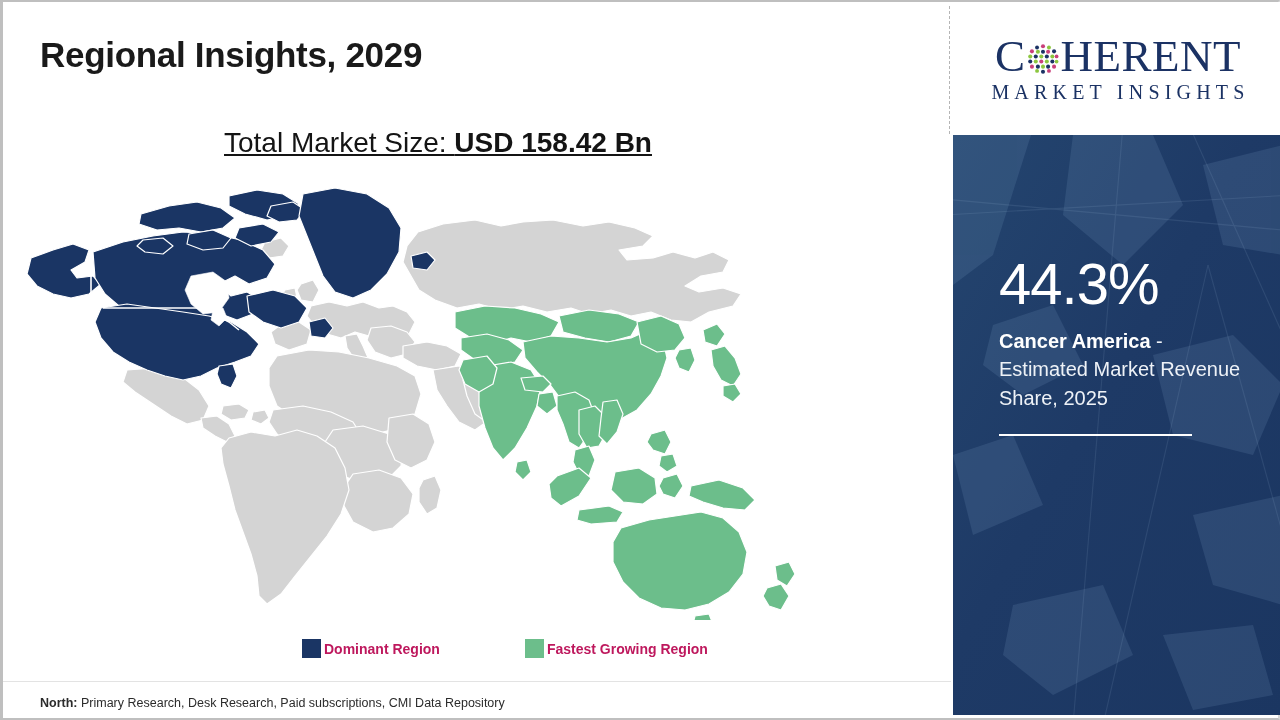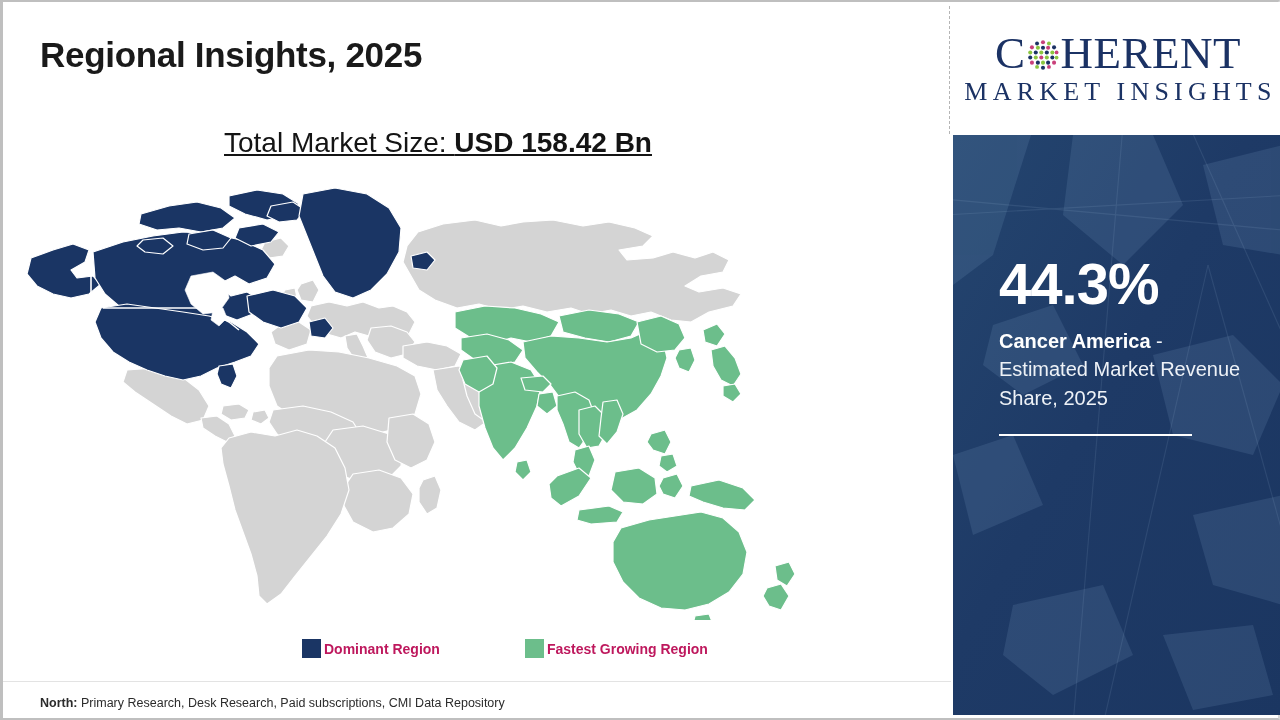--- a/index.html
+++ b/index.html
@@ -92,41 +92,41 @@
     font-family:"Liberation Serif", serif;
     font-size:45px; color:#1b3264; line-height:1;
     font-weight:normal; letter-spacing:0.5px;
   }
   .globe {
     width:34px; height:34px; margin:0 1px 0 0;
     position:relative; top:2px;
   }
   .logo-sub {
     font-family:"Liberation Serif", serif;
-    font-size:26px; color:#1b3264;
+    font-size:20px; color:#1b3264;
     letter-spacing:5.2px; margin-top:1px; padding-left:5px;
   }
 
   
   .stat-panel {
     position:absolute; left:950px; top:133px;
     width:330px; height:580px;
     background:#1e3a66;
     overflow:hidden;
   }
   .panel-texture {
     position:absolute; left:0; top:0; width:100%; height:100%;
     opacity:1;
   }
   .panel-content {
     position:absolute; left:46px; top:120px;
     width:246px;
   }
   .stat-pct {
-    font-size:58px; font-weight:bold; color:#ffffff;
+    font-size:58px; font-weight:normal; color:#ffffff;
     line-height:1; letter-spacing:-1px;
   }
   .stat-desc {
     margin-top:14px;
     font-size:20px; color:#eef2f7; line-height:1.42;
   }
   .stat-desc b { font-weight:bold; color:#ffffff; }
   .stat-rule {
     margin-top:22px; width:193px; height:2px; background:#ffffff;
   }
@@ -136,21 +136,21 @@
     word-break:break-all; width:238px;
   }
 </style>
 </head>
 <body>
 
 <div id="infographic">
 
   <div class="left-pane">
 
-    <div class="page-title">Regional Insights, 2025</div>
+    <div class="page-title">Regional Insights, 2029</div>
 
     <div class="market-size">
       <span class="label">Total Market Size: </span><span class="value">USD 158.42 Bn</span>
     </div>
 
     <div class="map-wrap">
       <svg viewBox="0 0 830 440" xmlns="http://www.w3.org/2000/svg">
         <g stroke="#ffffff" stroke-width="1.2" stroke-linejoin="round">
 
           <g fill="#d4d4d4">

